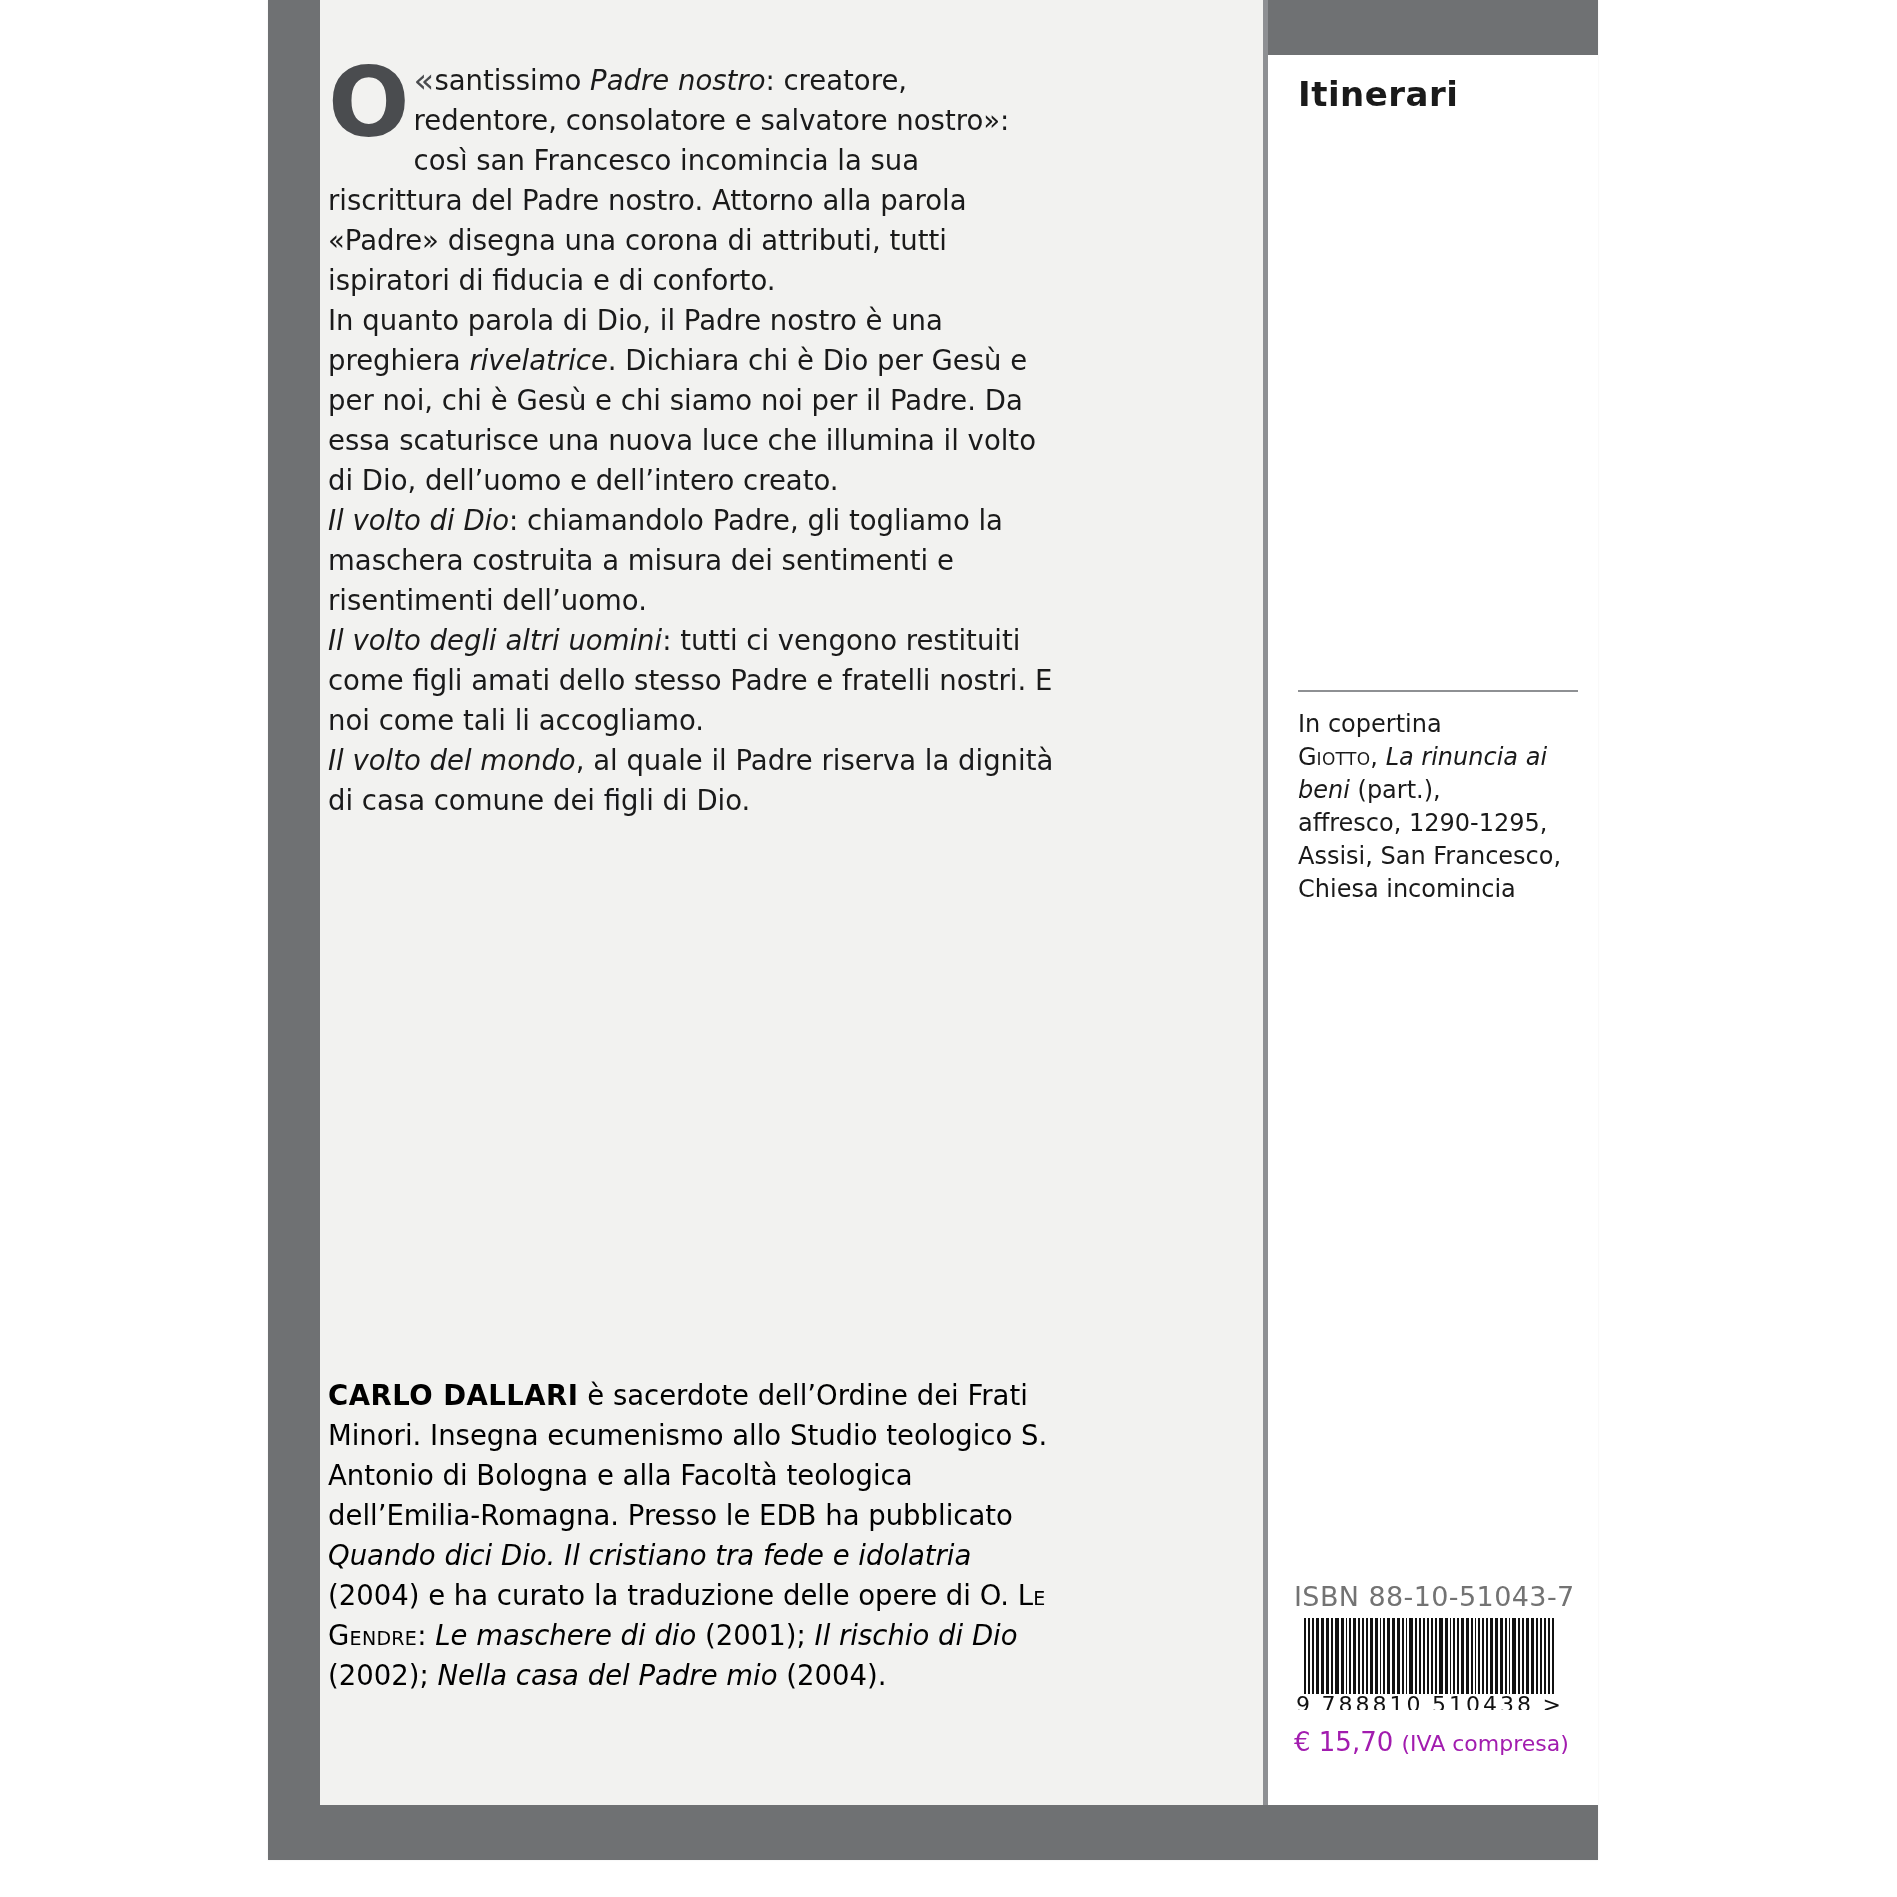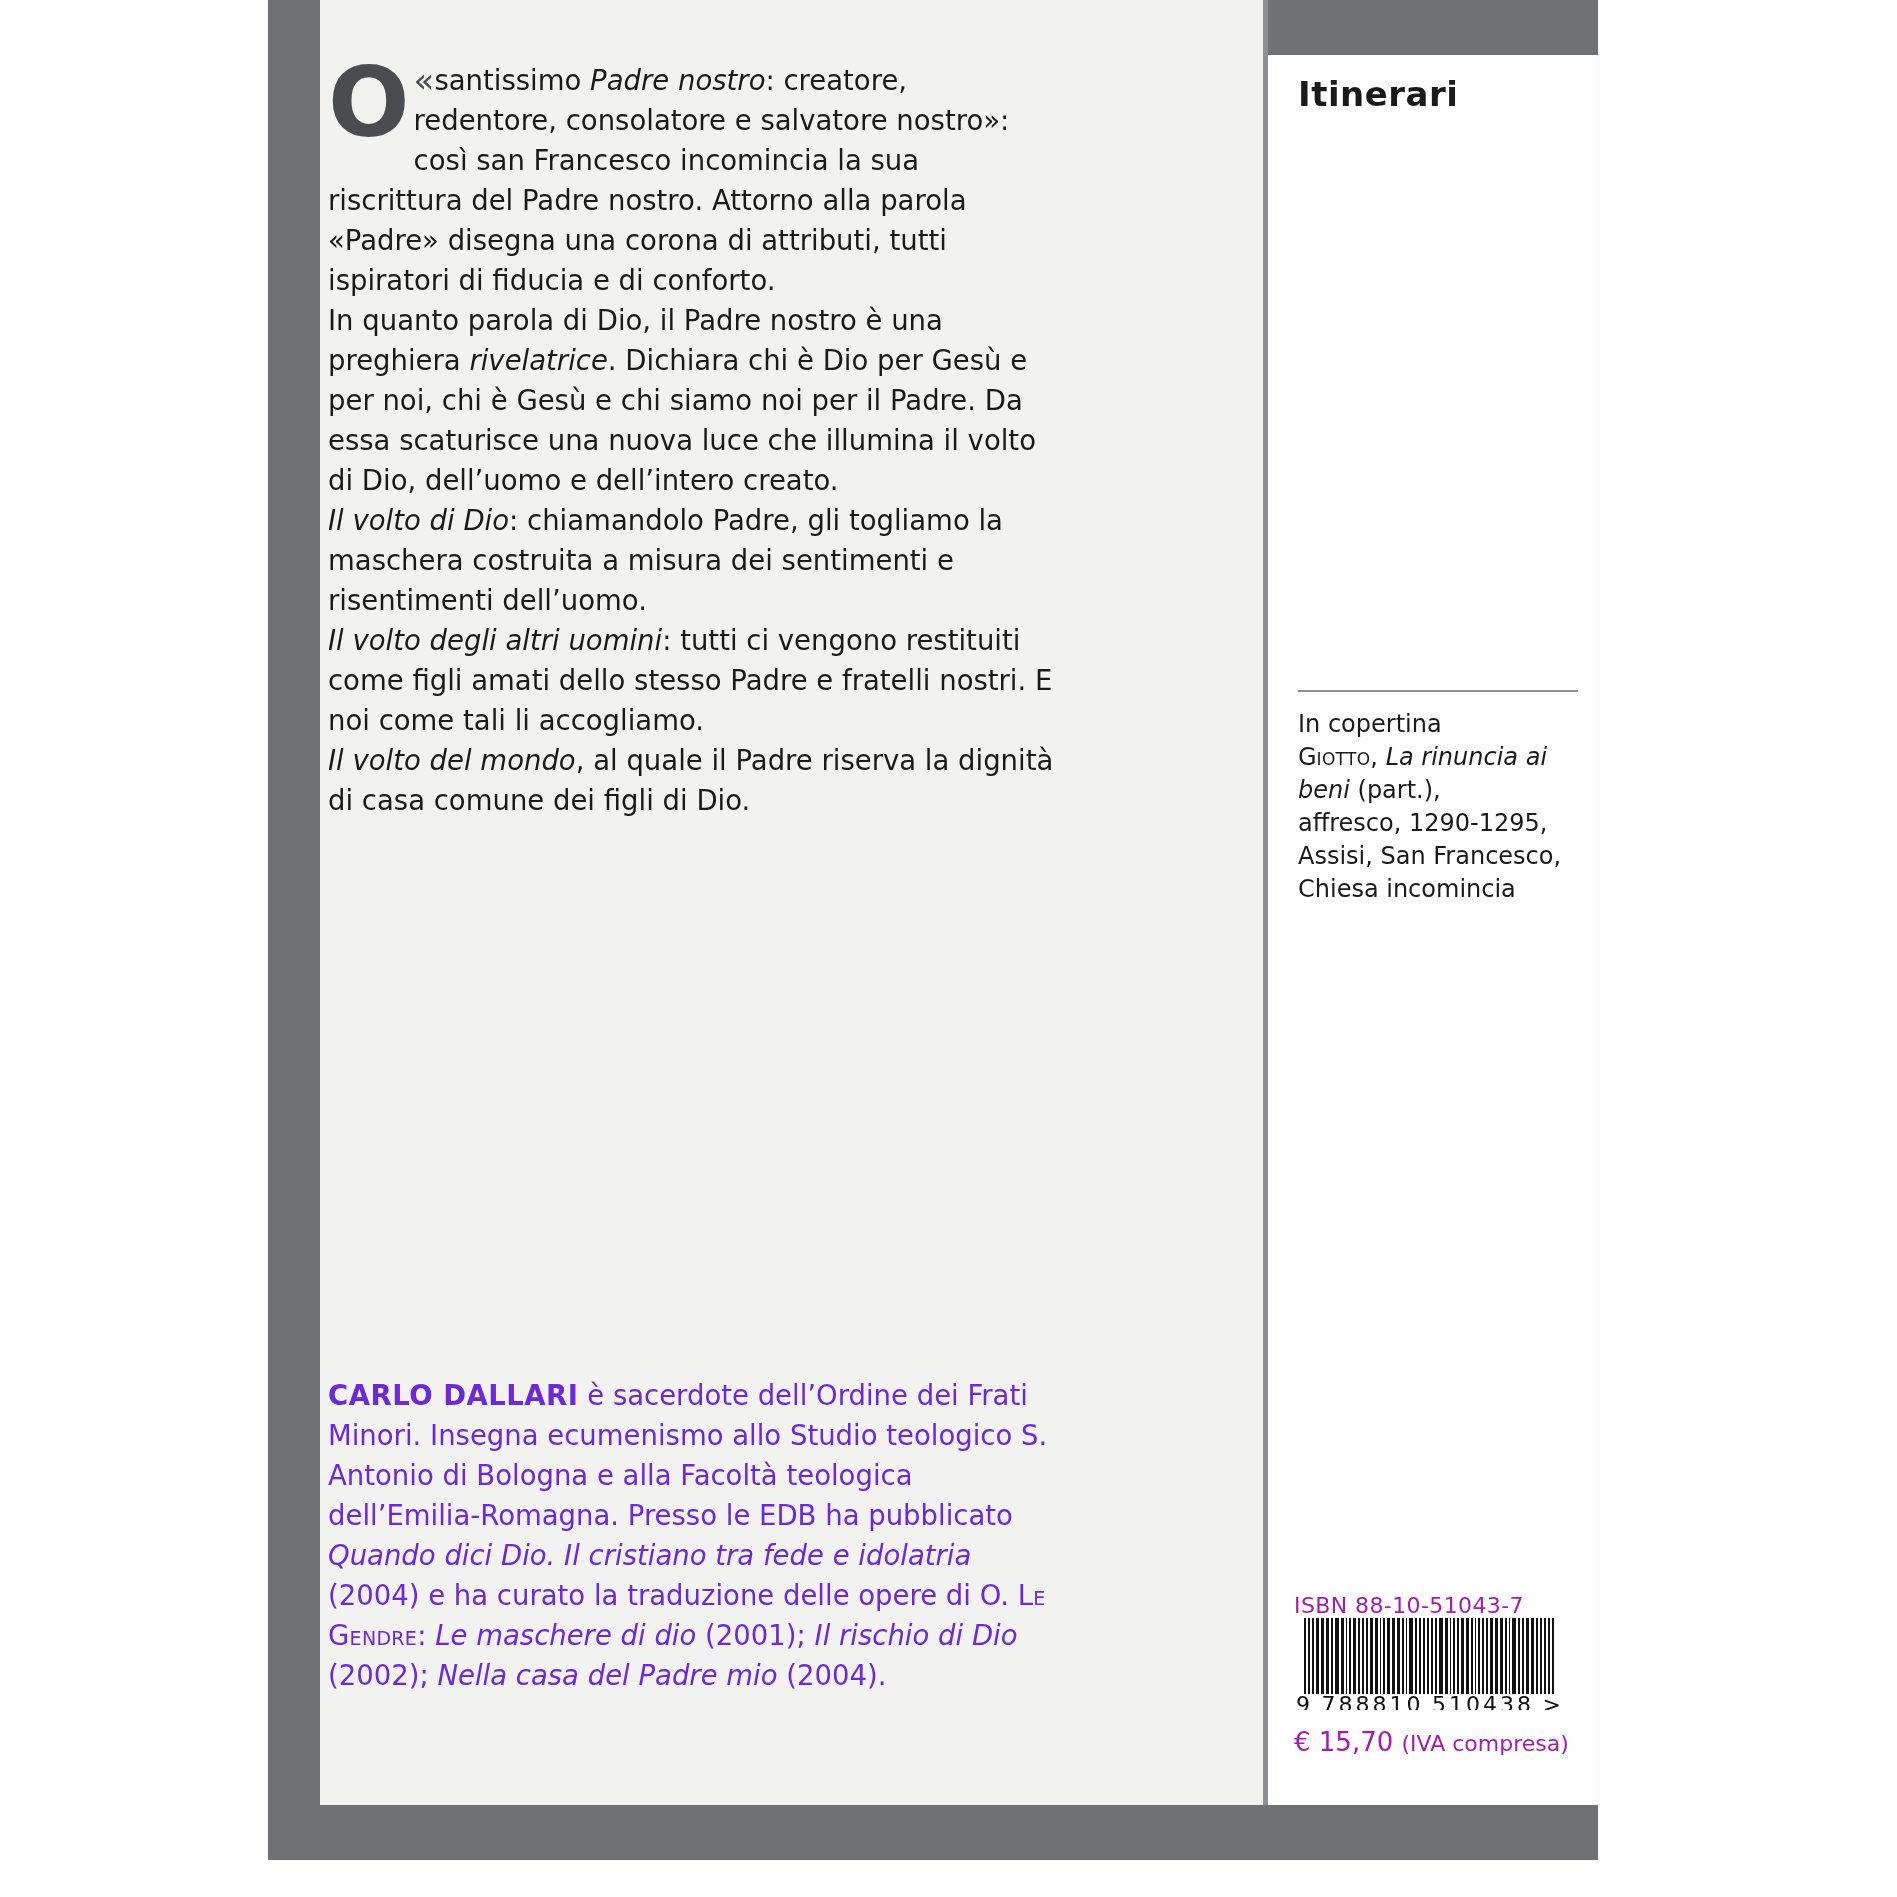--- a/index.html
+++ b/index.html
@@ -109,21 +109,21 @@
 
   
   #bio {
     position: absolute;
     left: 60px;
     top: 1375px;
     width: 730px;
     font-family: "DejaVu Sans", sans-serif;
     font-size: 27.5px;
     line-height: 40px;
-    color: #6d28d9;
+    color: #000000;
   }
   #bio p { margin: 0; }
   .smallcaps {
     font-variant: small-caps;
     letter-spacing: 0.3px;
   }
   .author-name {
     font-weight: 700;
     letter-spacing: 0.5px;
   }
@@ -177,22 +177,23 @@
 
   
   #isbn-block {
     position: absolute;
     left: 26px;
     bottom: 95px;
     width: 290px;
   }
   #isbn-text {
     font-family: "DejaVu Sans", sans-serif;
-    font-size: 22px;
-    color: #a21caf;
+    font-size: 27px;
+    color: #737373;
+    margin-bottom: 6px;
     letter-spacing: 0.4px;
   }
   #barcode {
     width: 272px;
     height: 92px;
     background: #ffffff;
     position: relative;
     overflow: hidden;
   }
   #barcode .bars {

